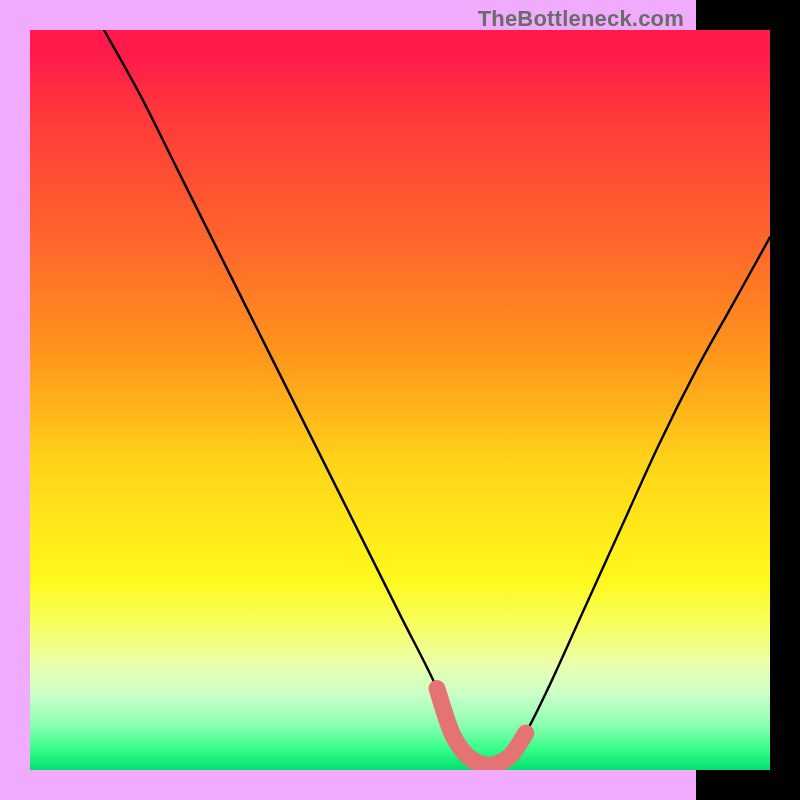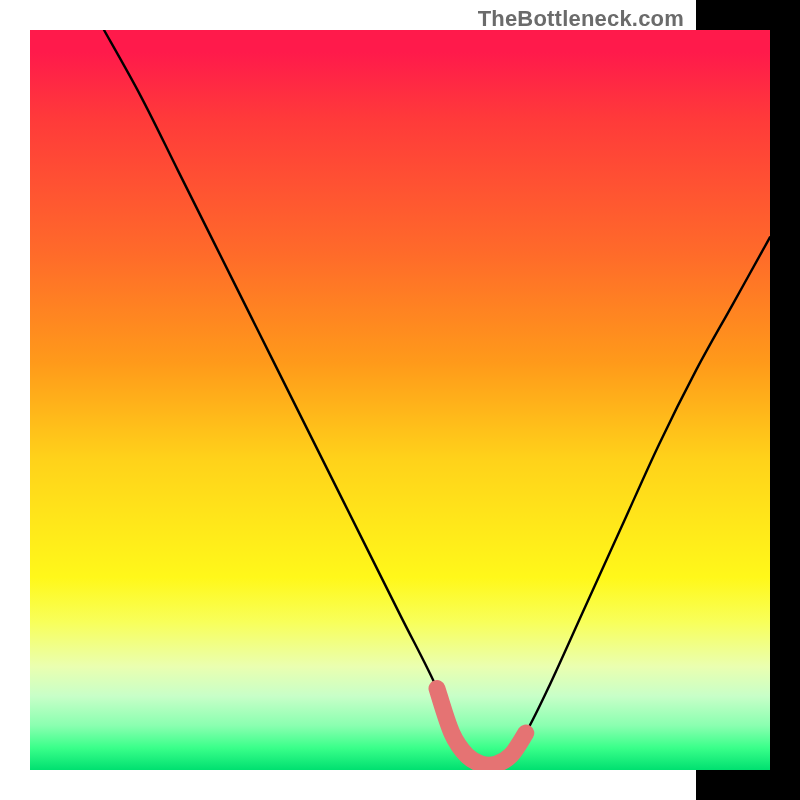--- a/index.html
+++ b/index.html
@@ -8,21 +8,21 @@
     width: 800px;
     height: 800px;
     background: #000;
     overflow: hidden;
     font-family: Arial, Helvetica, sans-serif;
   }
   .stage {
     position: relative;
     width: 696px;
     height: 800px;
-    background: #ffffff;
+    background: #f0abfc;
   }
   .plot-area {
     position: absolute;
     left: 30px;
     top: 30px;
     width: 740px;
     height: 740px;
     overflow: hidden;
     background: linear-gradient(to bottom,
       #ff1a4b 0%,

